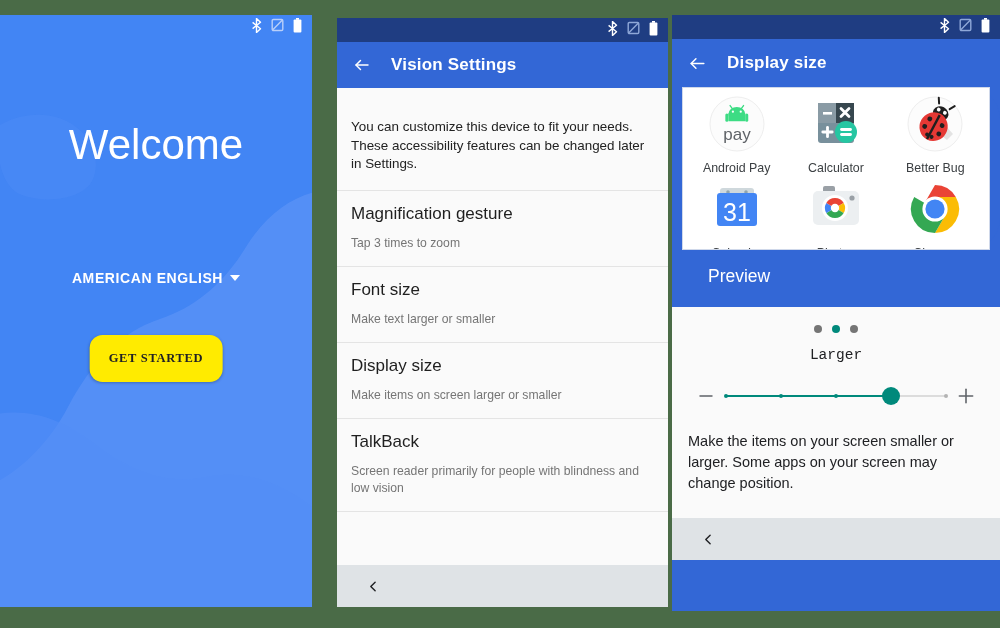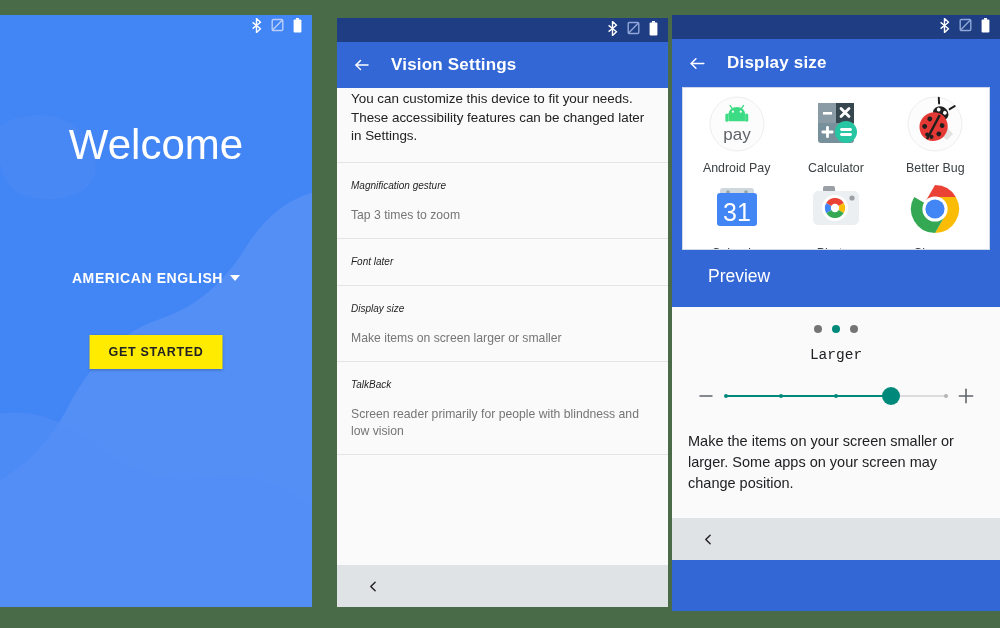--- a/index.html
+++ b/index.html
@@ -39,22 +39,22 @@
     color:#fff;font-size:14px;font-weight:700;letter-spacing:0.6px;
     display:flex;align-items:center;justify-content:center;gap:7px;
   }
   .caret-down{
     width:0;height:0;border-left:5px solid transparent;border-right:5px solid transparent;
     border-top:6px solid #fff;display:inline-block;
   }
   .get-started{
     position:absolute;top:320px;left:50%;transform:translateX(-50%);
     background:#ffeb00;color:#202124;border:none;
-    font-family:Liberation Sans, sans-serif;font-size:12.5px;font-weight:700;letter-spacing:0.7px;
-    padding:10px 19px;border-radius:0;cursor:pointer;
+    font-family:Liberation Serif, serif;font-size:12.5px;font-weight:700;letter-spacing:0.7px;
+    padding:16px 19px;border-radius:13px;cursor:pointer;
     box-shadow:0 1px 3px rgba(0,0,0,.25);
   }
   .bottom-actions{
     position:absolute;bottom:27px;left:0;right:0;
     display:flex;justify-content:center;align-items:flex-end;gap:0px;
   }
   .baction{
     display:flex;flex-direction:column;align-items:center;gap:8px;
     padding:10px 14px 9px;color:#fff;cursor:pointer;
   }
@@ -63,25 +63,25 @@
 
   
   #panel-vision{left:337px;top:18px;width:331px;height:589px;background:#fafafa;}
   .appbar{
     background:#3367d6;height:46px;display:flex;align-items:center;
     padding-left:14px;gap:18px;
   }
   .appbar .title{color:#fff;font-size:17px;font-weight:700;letter-spacing:.2px;}
   .arrow-back{cursor:pointer;display:flex;align-items:center;}
   .intro{
-    padding:2px 14px 16px;border-bottom:1px solid #e4e4e4;
+    padding:30px 14px 16px;border-bottom:1px solid #e4e4e4;
     color:#222;font-size:13.4px;line-height:18.5px;
   }
   .srow{padding:13px 14px 14px;border-bottom:1px solid #e4e4e4;cursor:pointer;}
-  .srow .t{font-size:10px;color:#1f1f1f;line-height:19px;font-style:italic;}
+  .srow .t{font-size:17px;color:#1f1f1f;line-height:19px;}
   .srow .s{font-size:12.2px;color:#757575;line-height:17px;margin-top:12px;}
   .navbar{
     position:absolute;left:0;right:0;bottom:0;height:42px;
     background:#dfe3e6;display:flex;align-items:center;padding-left:30px;
   }
   .nav-back{cursor:pointer;line-height:0;}
 
   
   #panel-display{left:672px;top:15px;width:328px;height:596px;background:#3367d6;}
   #panel-display .appbar{background:#3367d6;height:48px;padding-left:14px;}
@@ -207,21 +207,22 @@
       <span class="title">Vision Settings</span>
     </div>
 
     <div class="intro">You can customize this device to fit your needs. These accessibility features can be changed later in Settings.</div>
 
     <div class="srow">
       <div class="t">Magnification gesture</div>
       <div class="s">Tap 3 times to zoom</div>
     </div>
     <div class="srow">
-      <div class="t">Font later</div>
+      <div class="t">Font size</div>
+      <div class="s">Make text larger or smaller</div>
     </div>
     <div class="srow">
       <div class="t">Display size</div>
       <div class="s">Make items on screen larger or smaller</div>
     </div>
     <div class="srow">
       <div class="t">TalkBack</div>
       <div class="s">Screen reader primarily for people with blindness and low vision</div>
     </div>
 

